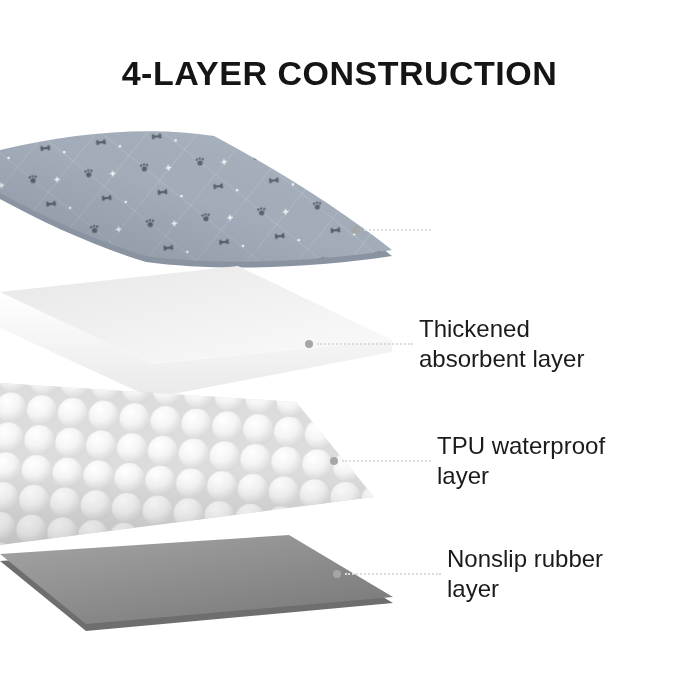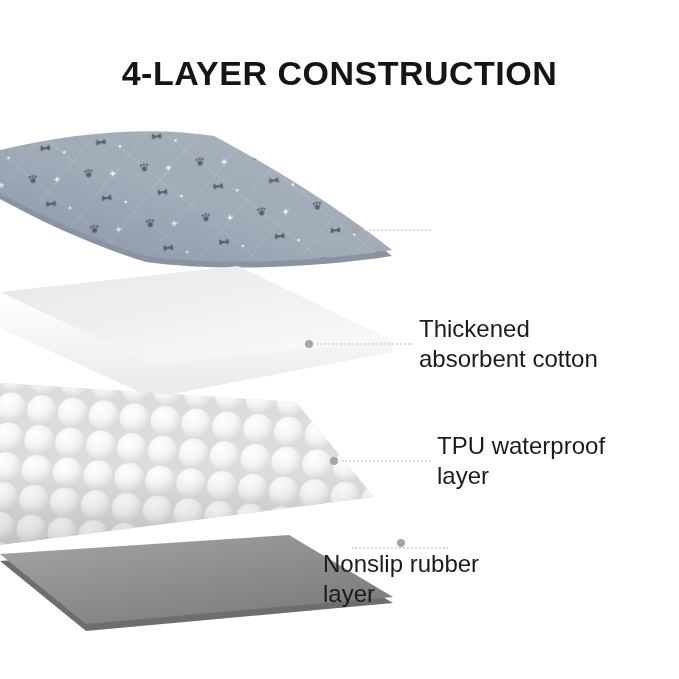--- a/index.html
+++ b/index.html
@@ -112,34 +112,34 @@
   <div class="annotation" style="left:352px;top:230px;">
     <span class="dot"></span>
     <span class="leader" style="width:67px;"></span>
   </div>
 
   <div class="annotation" style="left:305px;top:344px;">
     <span class="dot"></span>
     <span class="leader" style="width:96px;"></span>
     <div class="ann-text">
       <span>Thickened</span>
-      <span>absorbent cotton</span>
+      <span>absorbent layer</span>
     </div>
   </div>
 
   <div class="annotation" style="left:330px;top:461px;">
     <span class="dot"></span>
     <span class="leader" style="width:89px;"></span>
     <div class="ann-text">
       <span>TPU waterproof</span>
       <span>layer</span>
     </div>
   </div>
 
-  <div class="annotation" style="left:323px;top:574px;flex-direction:column;">
+  <div class="annotation" style="left:333px;top:574px;">
     <span class="dot"></span>
     <span class="leader" style="width:96px;"></span>
     <div class="ann-text">
       <span>Nonslip rubber</span>
       <span>layer</span>
     </div>
   </div>
 
 </div>
 

